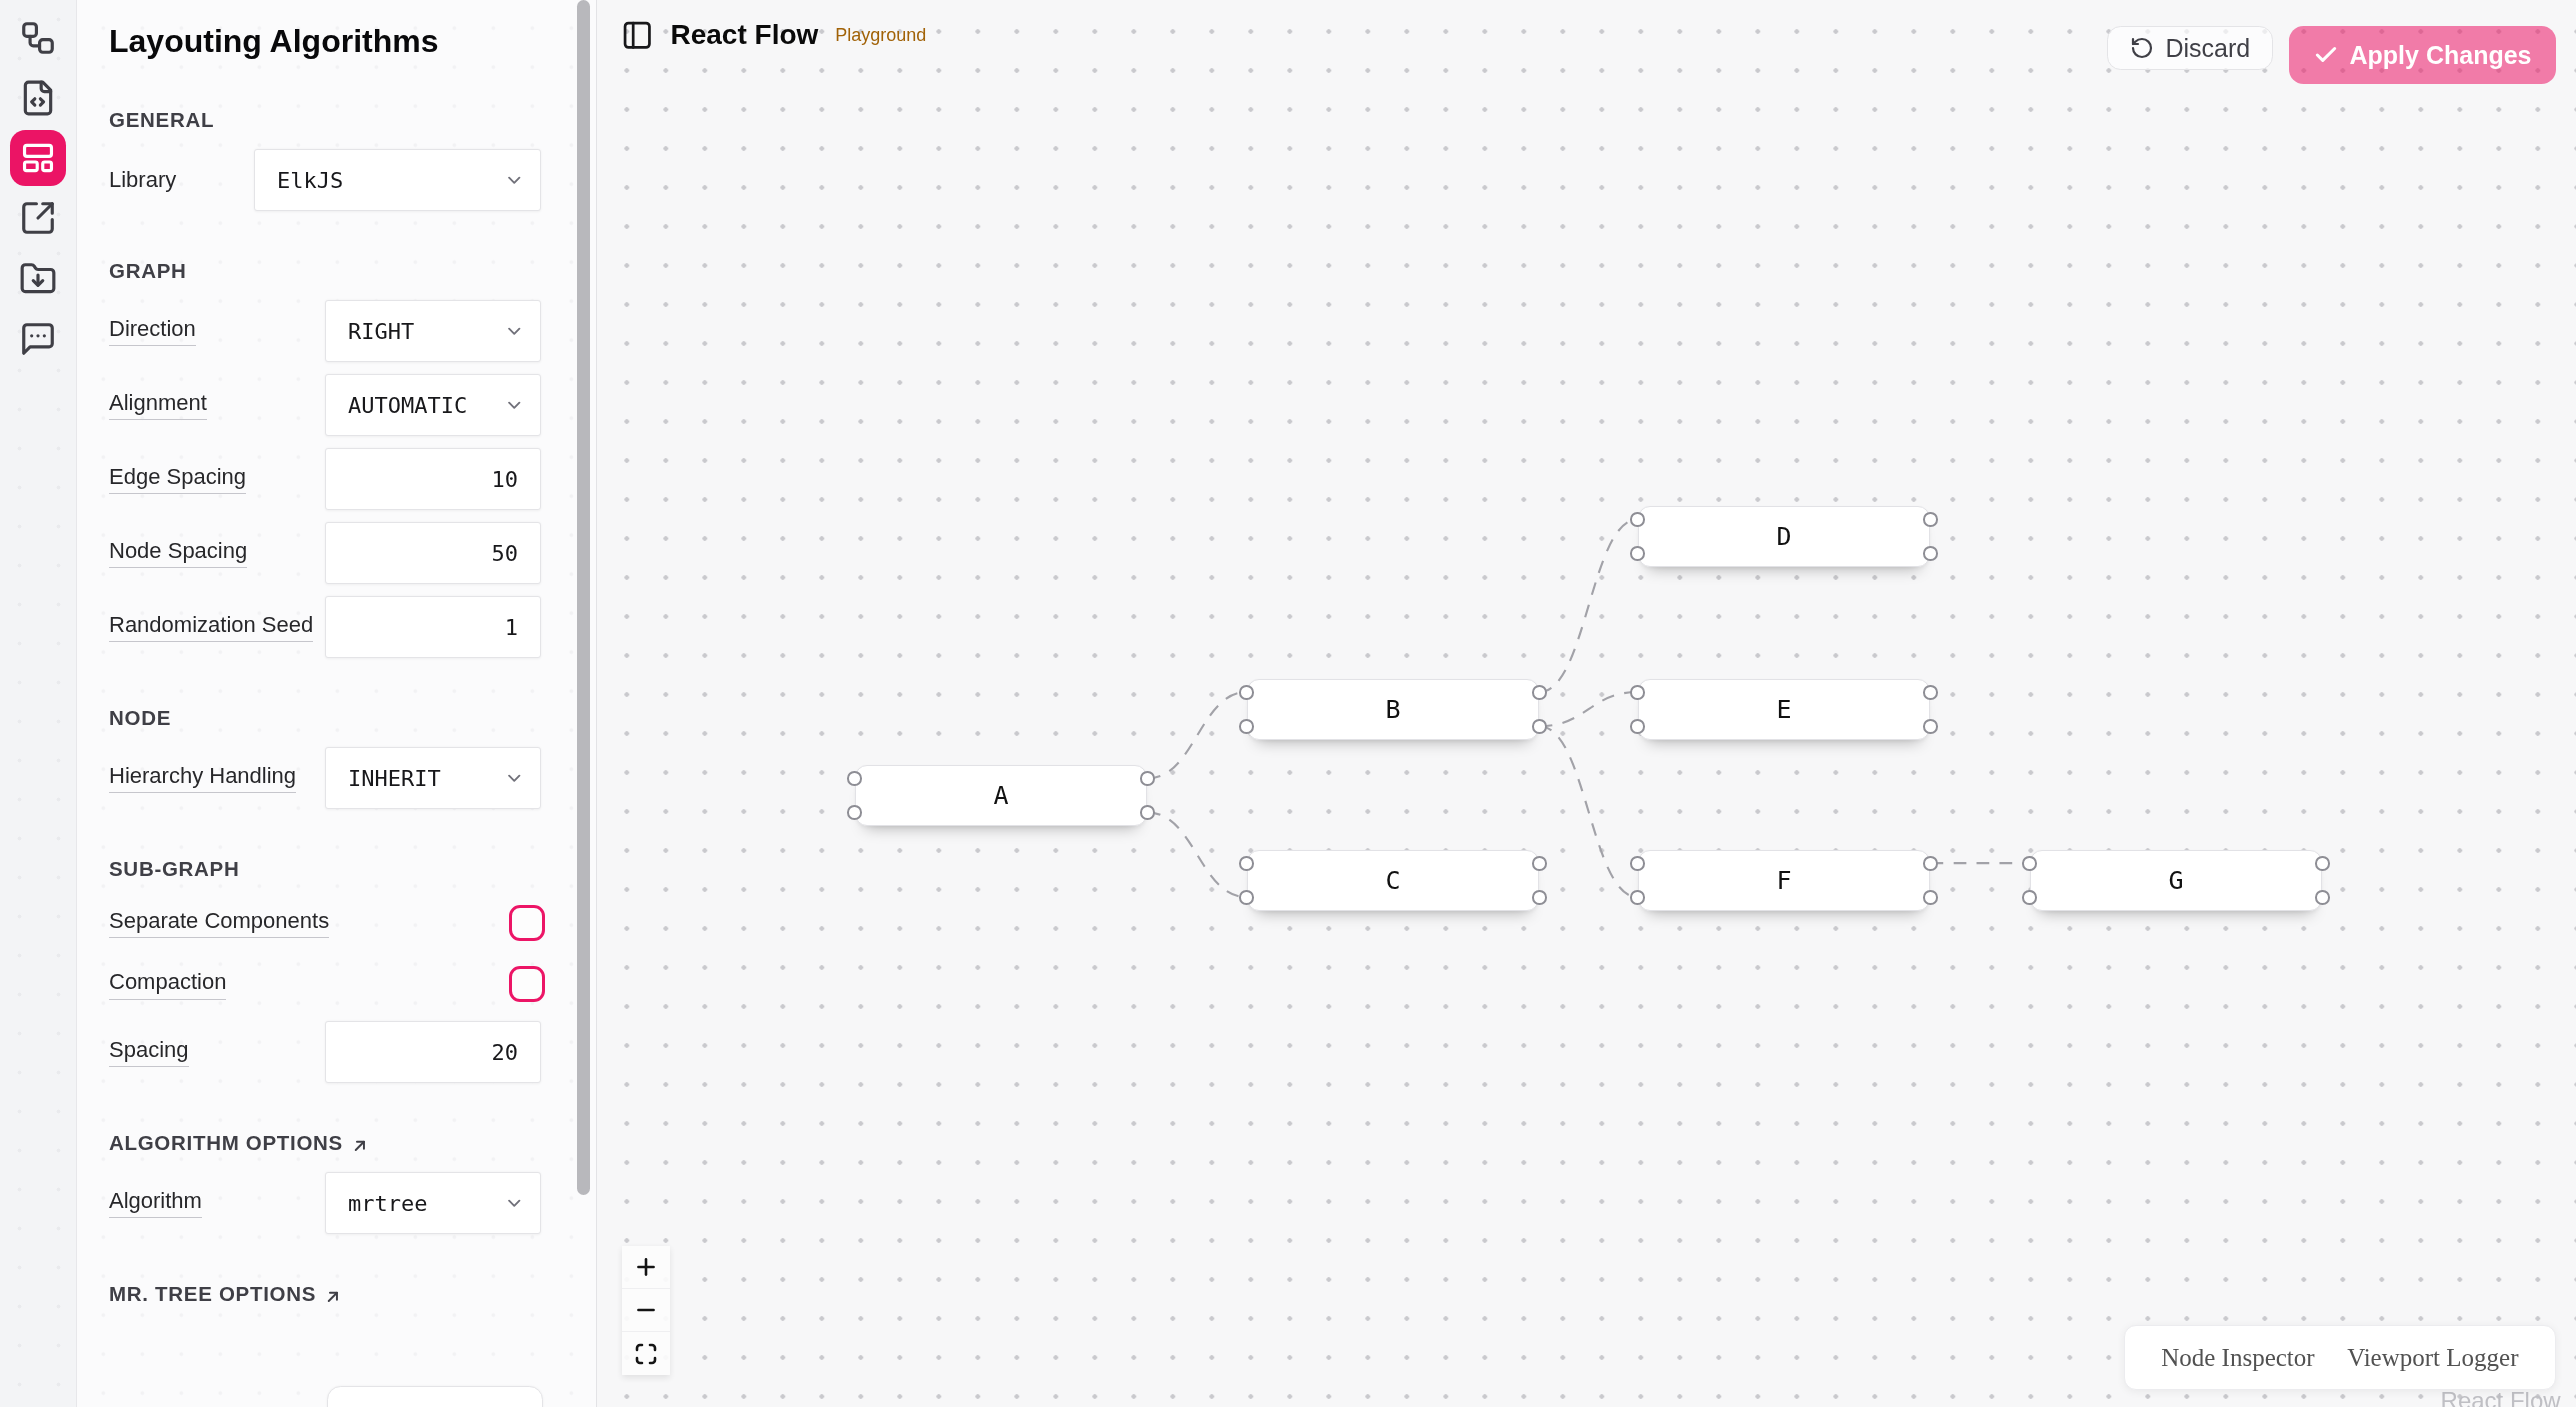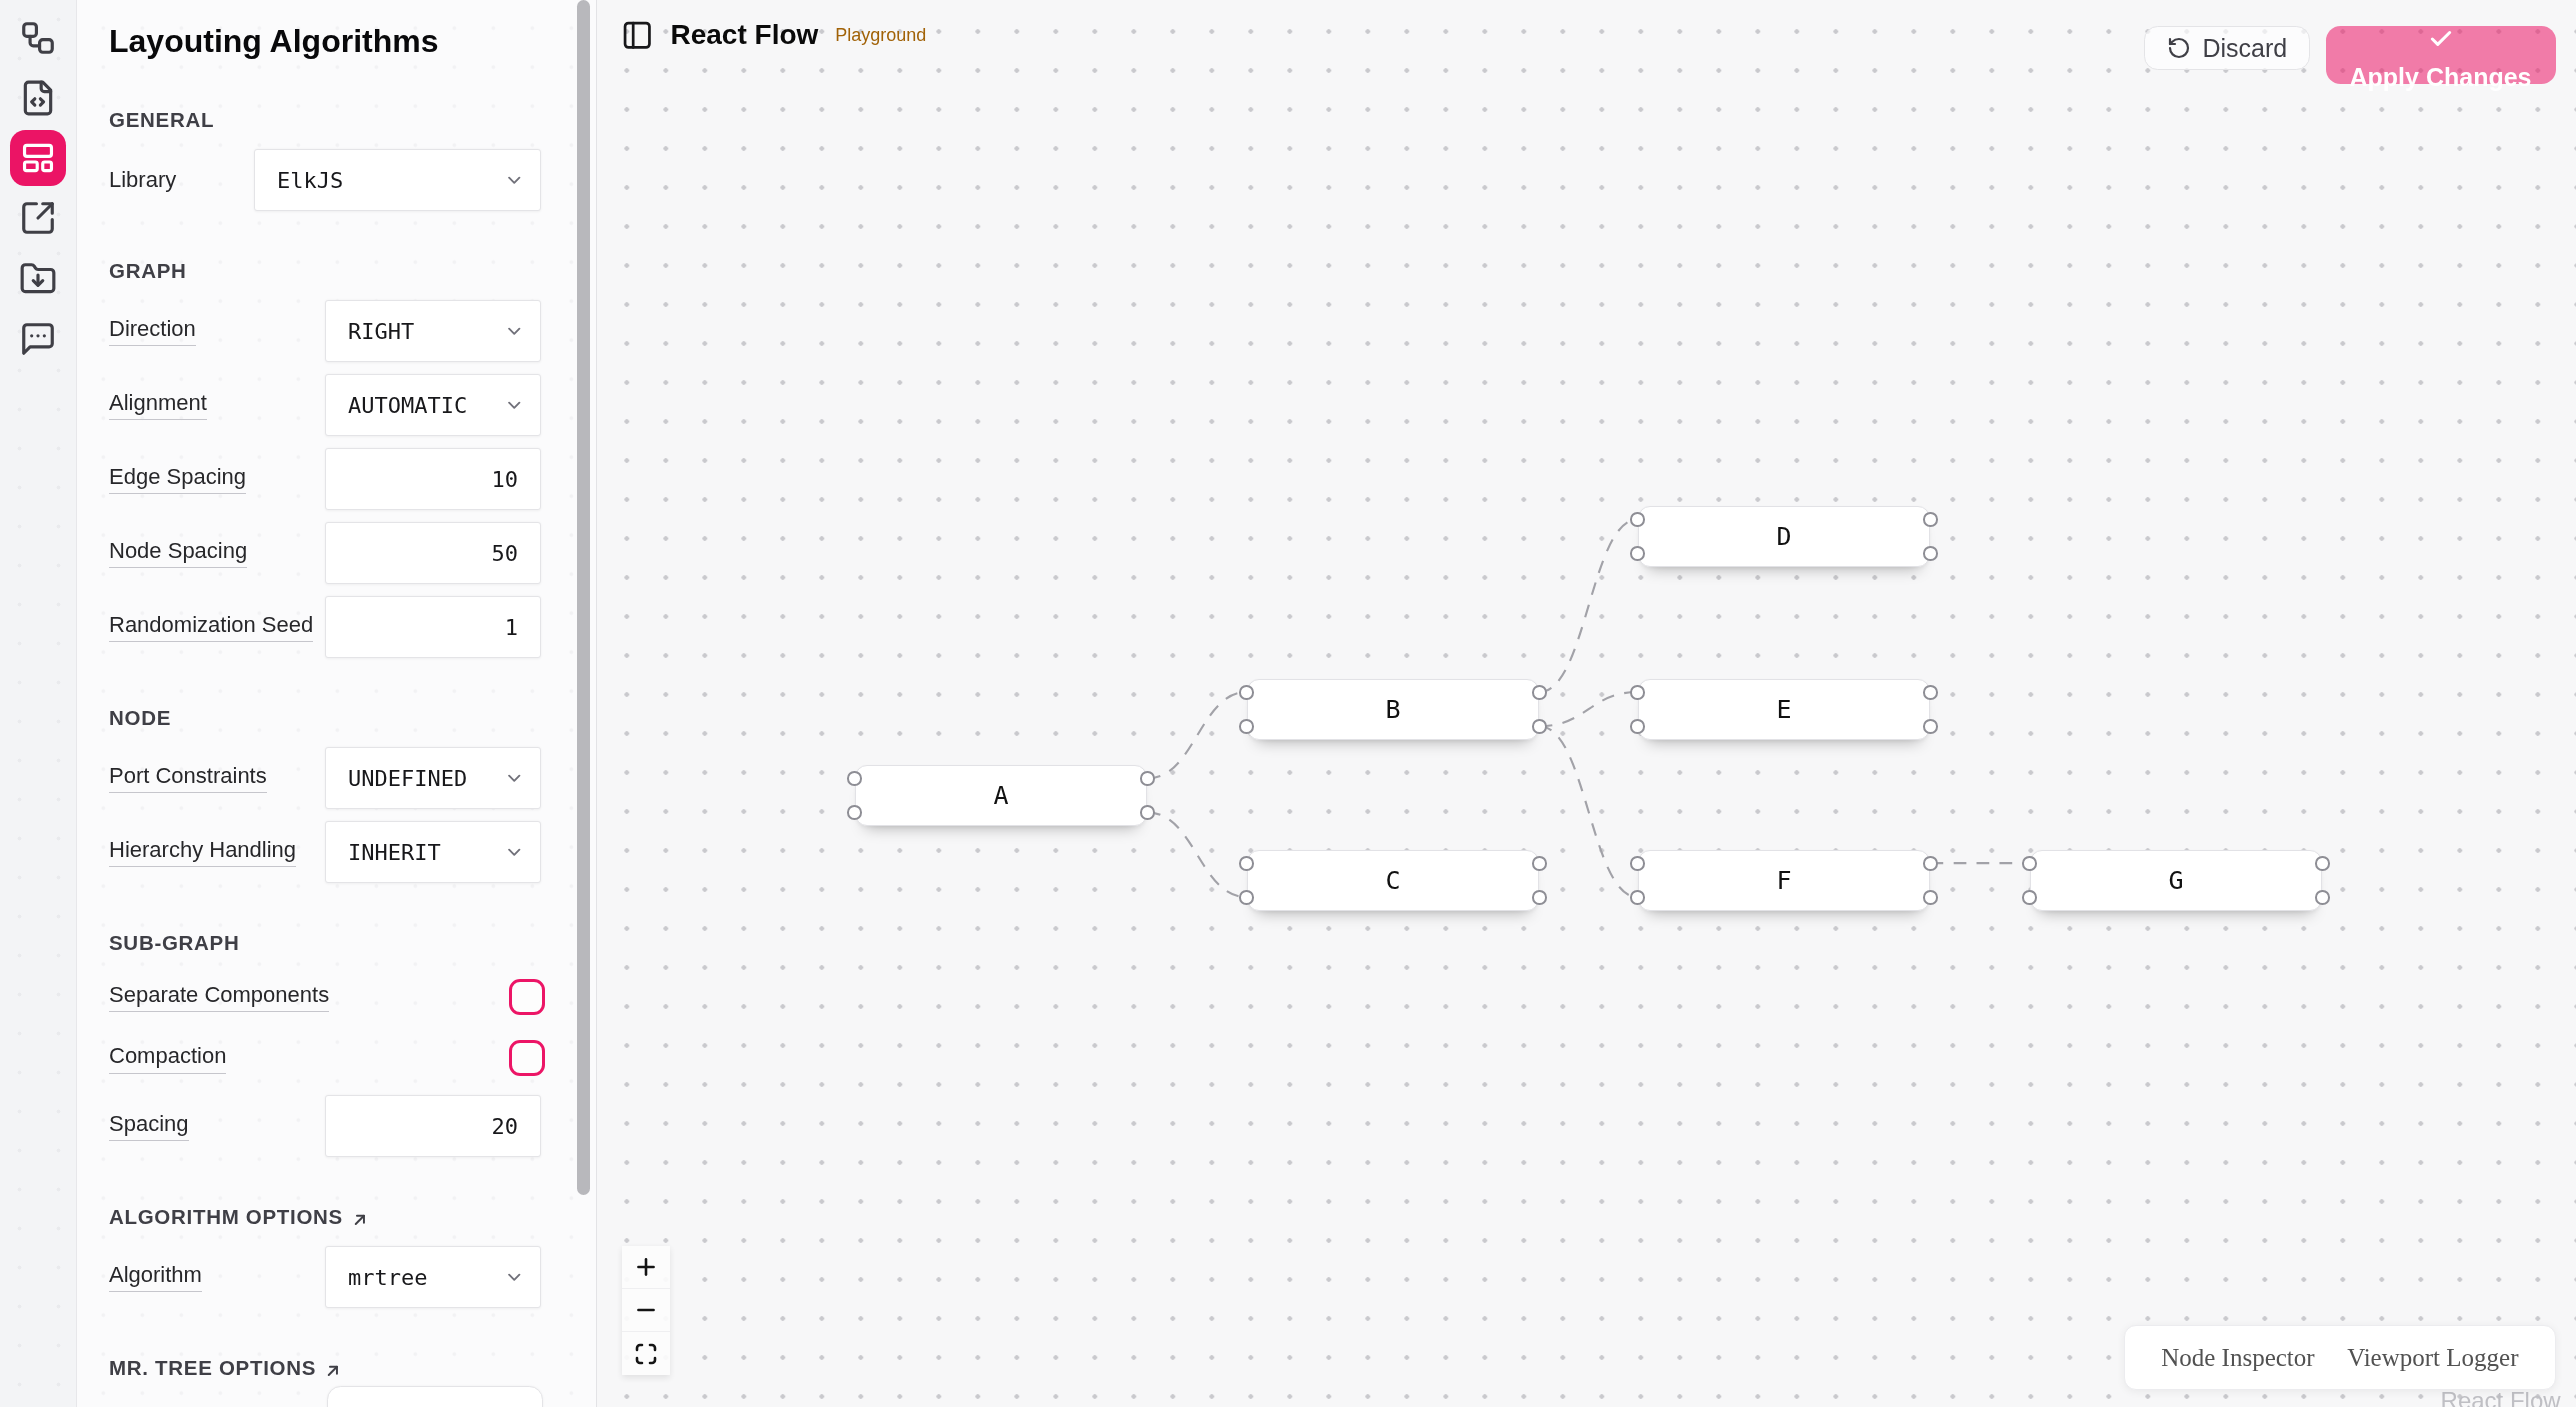--- a/index.html
+++ b/index.html
@@ -29,21 +29,21 @@
     align-items:center; gap:17px; z-index:5; }
   .flow-header .ttl { font-size:28px; font-weight:700; color:#0a0a0a; }
   .flow-header .sub { font-size:18px; color:#a16207; }
 
   .top-actions { position:absolute; right:20.5px; top:26px; display:flex; gap:15.4px; z-index:5; }
   .btn { display:flex; align-items:center; gap:11px; border-radius:13.7px;
     font-size:25px; cursor:pointer; }
   .btn-discard { background:rgba(255,255,255,0.65); border:0.9px solid #e4e4e7;
     color:#3f3f46; height:44px; padding:0 22px; font-weight:500; }
   .btn-apply { background:rgba(236,21,102,0.55); color:#fff; height:58px;
-    padding:0 24px; font-weight:600; border-radius:14.5px;flex-direction:column; }
+    padding:0 24px; font-weight:600; border-radius:14.5px; }
 
   
   .zoom-controls { position:absolute; left:622px; top:1246px; width:48px; z-index:5;
     box-shadow:0 2.6px 6.8px rgba(0,0,0,0.09); border-radius:2.6px; }
   .zc-btn { width:48px; height:43px; background:rgba(252,252,252,0.92);
     display:flex; align-items:center; justify-content:center; cursor:pointer;
     border-bottom:0.9px solid #efeff1; color:#141414; }
   .zc-btn:last-child { border-bottom:none; }
 
   
@@ -297,31 +297,20 @@
             </div>
           </div>
         </div>
       </div>
       <div class="section">
         <div class="section-heading">
           <span>NODE</span>
         </div>
         <div class="rows">
           <div class="row">
-            <span class="row-label u">Port Constraints</span>
-            <div class="control">
-              <span class="val">UNDEFINED</span>
-              <span class="chev">
-                <svg width="20.5" height="20.5" viewBox="0 0 24 24" fill="none" stroke="currentColor" stroke-width="2.2" stroke-linecap="round" stroke-linejoin="round">
-                  <path d="m6 9 6 6 6-6"></path>
-                </svg>
-              </span>
-            </div>
-          </div>
-          <div class="row">
             <span class="row-label u">Hierarchy Handling</span>
             <div class="control">
               <span class="val">INHERIT</span>
               <span class="chev">
                 <svg width="20.5" height="20.5" viewBox="0 0 24 24" fill="none" stroke="currentColor" stroke-width="2.2" stroke-linecap="round" stroke-linejoin="round">
                   <path d="m6 9 6 6 6-6"></path>
                 </svg>
               </span>
             </div>
           </div>

